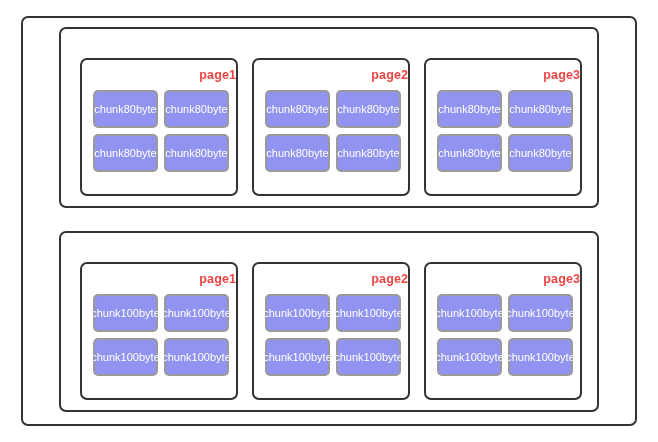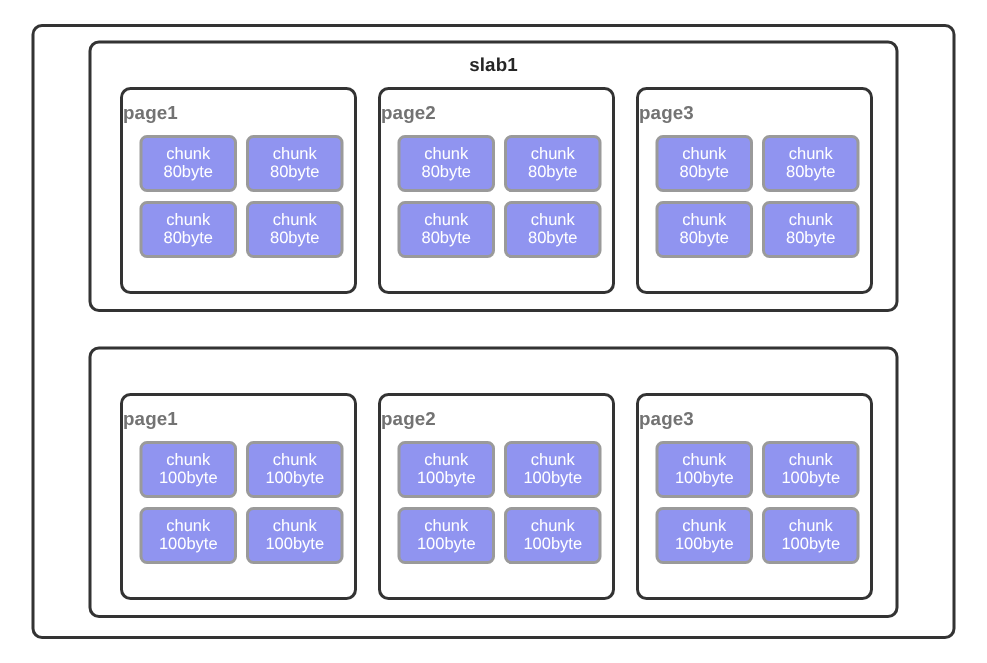--- a/index.html
+++ b/index.html
@@ -79,24 +79,24 @@
     border-radius: 7px;
     background: #ffffff;
     position: relative;
   }
 
   .page-title {
     position: absolute;
     top: 8px;
     left: 0;
     width: 100%;
-    text-align: left;
+    text-align: right;
     font-size: 12.5px;
     font-weight: bold;
-    color: #737373;
+    color: #ef4444;
     letter-spacing: 0.1px;
   }
 
   .chunks-grid {
     position: absolute;
     left: 11px;
     top: 30px;
     width: 136px;
     display: flex;
     flex-wrap: wrap;
@@ -105,41 +105,40 @@
 
   .chunk {
     width: 65px;
     height: 38px;
     box-sizing: border-box;
     border: 2px solid #9a9a9a;
     border-radius: 5px;
     background: #9094f0;
     color: #ffffff;
     display: flex;
-    flex-direction: column;
+    flex-direction: row;
     align-items: center;
     justify-content: center;
     line-height: 1.12;
     font-size: 11px;
   }
   .chunk .chunk-label,
   .chunk .chunk-size {
     display: block;
     text-align: center;
     white-space: nowrap;
   }
 </style>
 </head>
 <body>
 
 <div id="diagram-root">
   <div class="outer-frame">
 
     <div class="slab slab-0">
-      <div class="slab-title">slab1</div>
       <div class="pages-row">
 
         <div class="page">
           <div class="page-title">page1</div>
           <div class="chunks-grid">
             <div class="chunk">
               <span class="chunk-label">chunk</span>
               <span class="chunk-size">80byte</span>
             </div>
             <div class="chunk">

